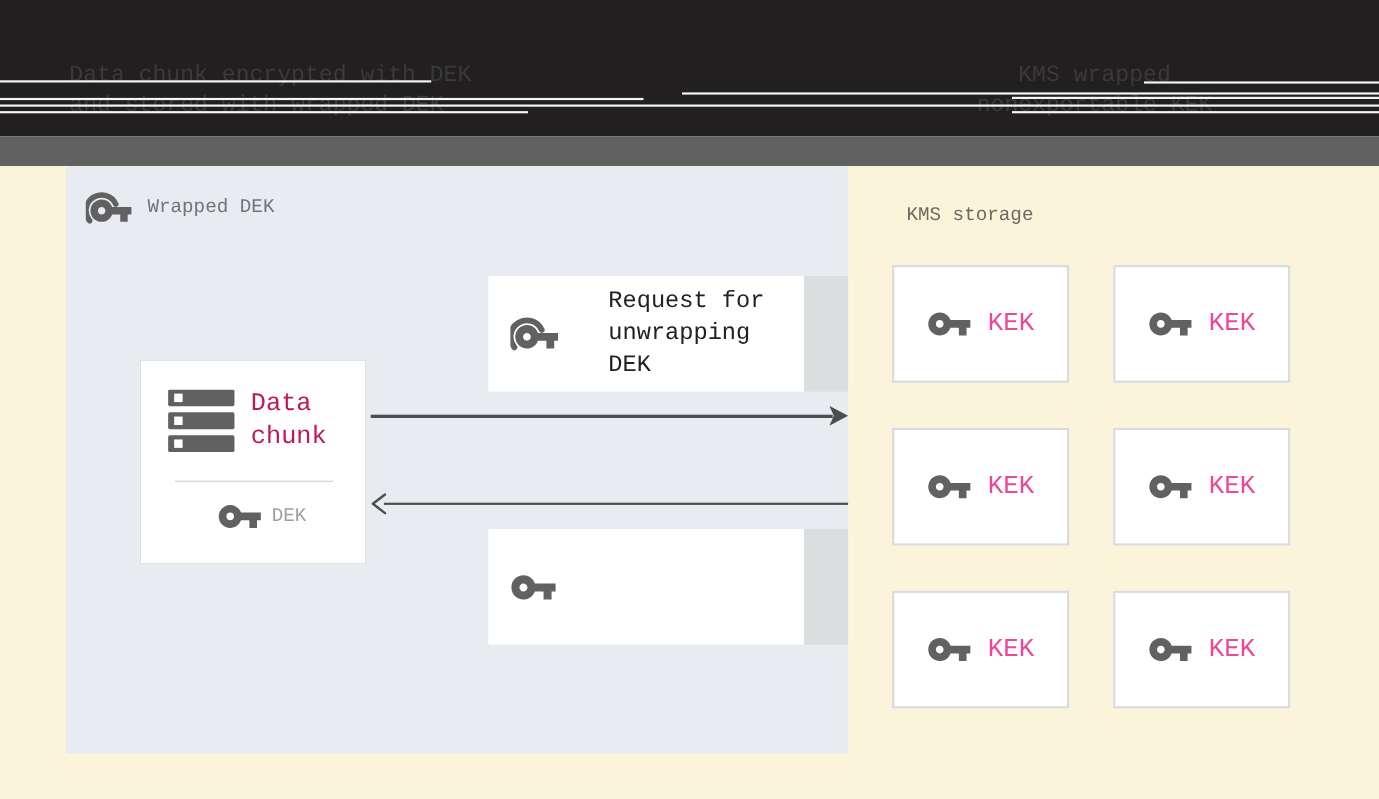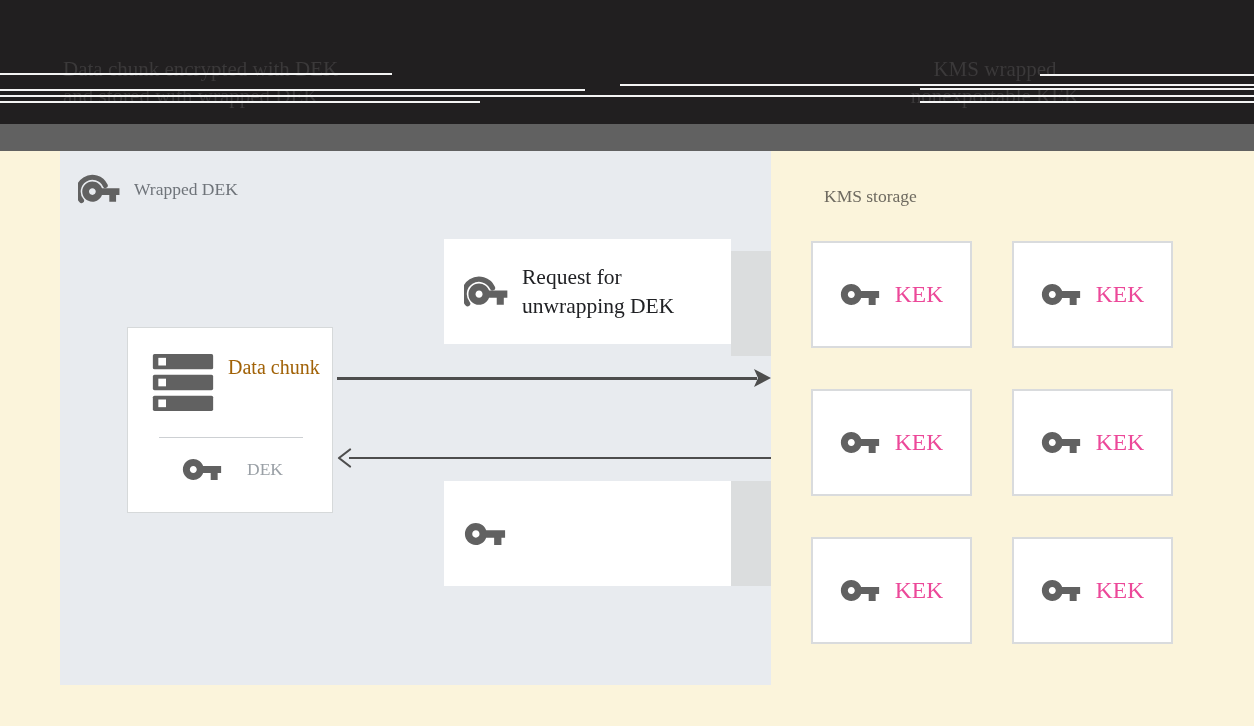--- a/index.html
+++ b/index.html
@@ -1,18 +1,18 @@
 <!DOCTYPE html>
 <html><head>
 <meta charset="utf-8">
 <style>
   html,body{margin:0;padding:0;background:#ffffff;}
   .screen{
     position:relative;width:1254px;height:726px;overflow:hidden;
-    font-family:Liberation Serif, serif;
+    font-family:Liberation Mono, monospace;
     background:#FBF4DB;
   }
   
   .banner{position:absolute;left:0;top:0;width:1254px;height:124px;background:#211F20;}
   .caption{position:absolute;color:#3B393A;font-size:21px;line-height:27px;font-weight:400;}
   .caption-left{left:63px;top:56px;text-align:left;}
   .caption-right{left:870px;top:56px;width:250px;text-align:center;}
   .gl{position:absolute;height:2px;background:#F4F4F4;}
   .gl1{top:73px;left:0;width:392px;}
   .gl2{top:74px;left:1040px;width:214px;}
@@ -25,27 +25,27 @@
   .strip{position:absolute;left:0;top:124px;width:1254px;height:27px;background:#616161;}
   
   .canvas{position:absolute;left:0;top:151px;width:1254px;height:671px;background:#FBF4DB;}
   .panel{position:absolute;left:60px;top:0;width:711px;height:534px;background:#E8EBEF;}
   .panel-header{position:absolute;left:18px;top:22px;display:flex;align-items:center;gap:12px;}
   .panel-header .lbl{font-size:17.5px;color:#6F747A;}
   
   .data-chunk-box{position:absolute;left:67px;top:176px;width:206px;height:186px;
     background:#fff;border:1px solid #D6D9DA;box-sizing:border-box;}
   .dc-icon{position:absolute;left:24px;top:26px;}
-  .dc-title{position:absolute;left:100px;top:24px;width:100px;font-size:20px;line-height:30px;color:#a16207;}
+  .dc-title{position:absolute;left:100px;top:24px;width:100px;font-size:23px;line-height:30px;color:#be185d;}
   .dc-divider{position:absolute;left:31px;top:109px;width:144px;height:1px;background:#CDD0D3;}
-  .dc-key-row{position:absolute;left:54px;top:130px;display:flex;align-items:center;gap:25px;justify-content:center;}
+  .dc-key-row{position:absolute;left:70px;top:130px;display:flex;align-items:center;gap:9px;justify-content:center;}
   .dc-key-row .lbl{font-size:17.5px;color:#9AA0A6;}
   
   .msg-box{position:absolute;width:287px;height:105px;background:#fff;display:flex;align-items:center;}
-  .request-box{left:384px;top:88px;}
+  .request-box{left:384px;top:100px;gap:31px;}
   .return-box{left:384px;top:330px;}
   .msg-icon{margin-left:20px;flex:none;}
   .msg-label{margin-left:12px;width:176px;font-size:21.5px;line-height:29px;color:#202124;}
   .tail{position:absolute;width:40px;height:105px;background:#DBDDDE;}
   .tail-request{left:671px;top:100px;}
   .tail-return{left:671px;top:330px;}
   
   .arrow-right-line{position:absolute;left:277px;top:226px;width:420px;height:3px;background:#4D4D4D;}
   .arrow-right-head{position:absolute;left:694px;top:218px;}
   .arrow-left-head{position:absolute;left:277px;top:297px;}

